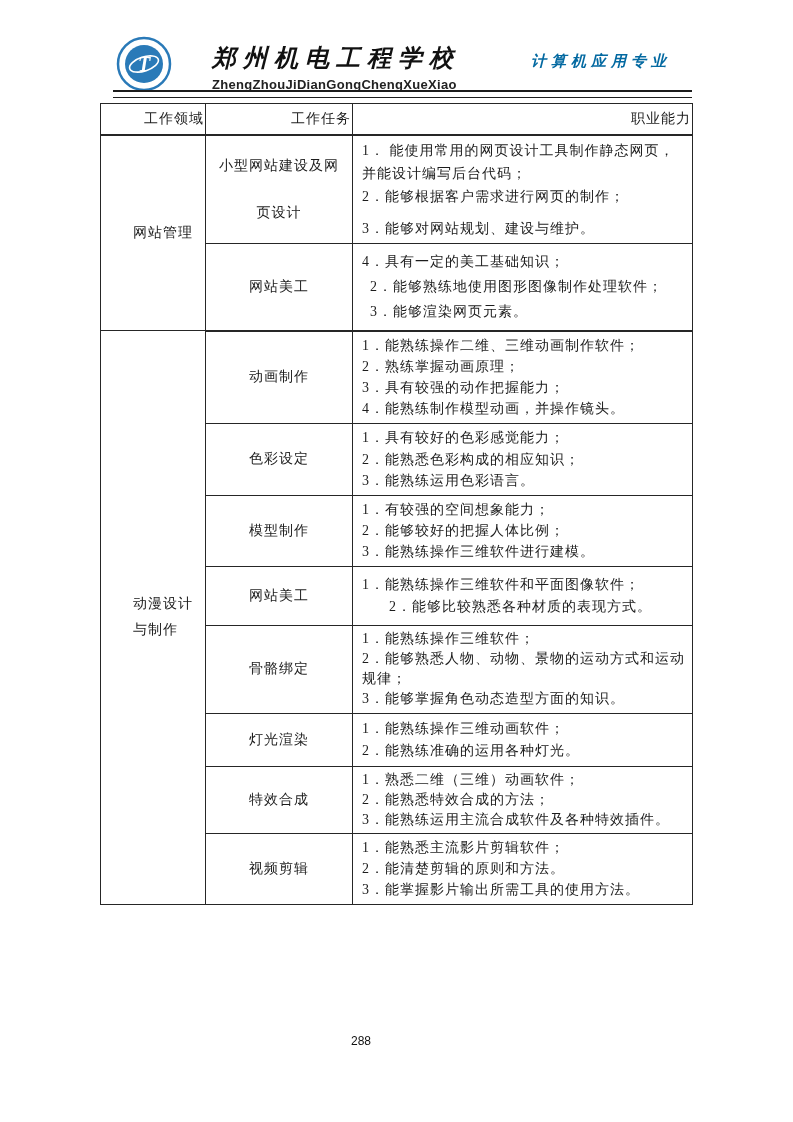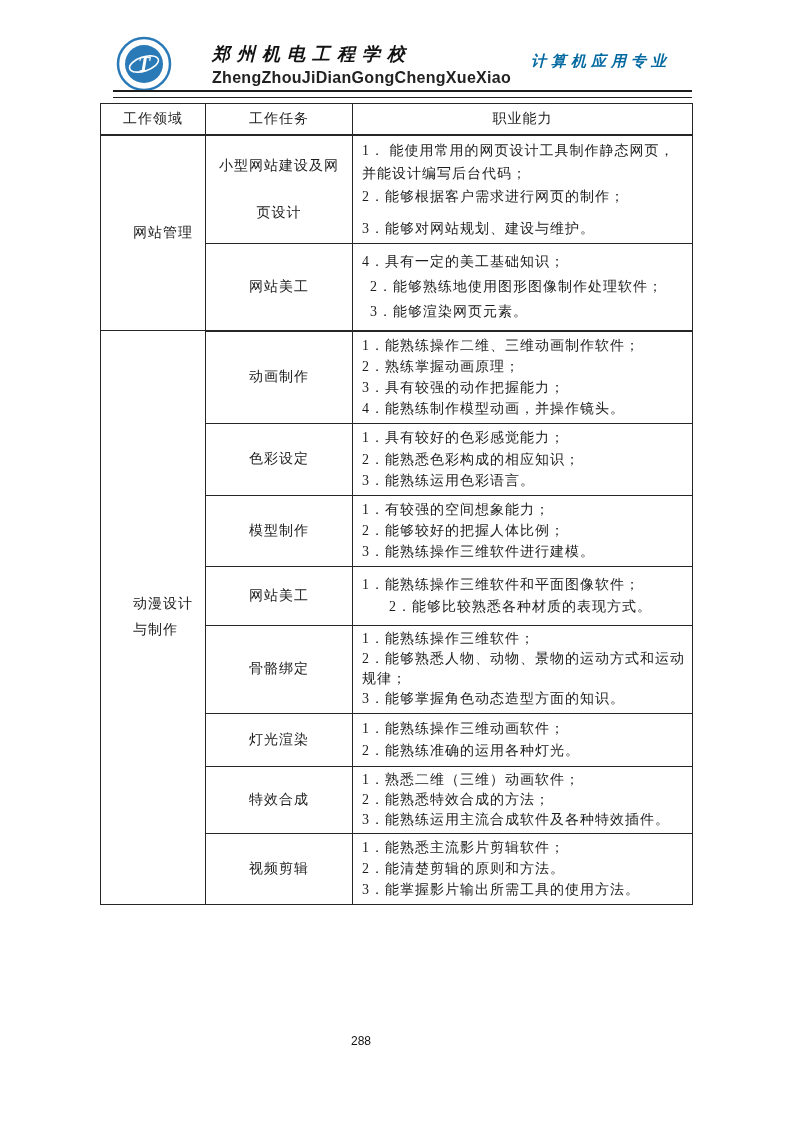--- a/index.html
+++ b/index.html
@@ -10,47 +10,47 @@
     margin:0 auto;
     font-family:"Liberation Serif","DejaVu Serif",serif;
     color:#1c1c1c;
     overflow:hidden;
   }
   
   .hdr-area{position:absolute;top:0;left:0;width:793px;height:103px;}
   .logo{position:absolute;left:116px;top:36px;width:56px;height:56px;}
   .school-block{position:absolute;left:212px;top:42px;}
   .school-name{
-    font-size:18px;font-weight:bold;font-style:italic;
+    font-size:24px;font-weight:bold;font-style:italic;
     letter-spacing:7px;color:#111;white-space:nowrap;
     font-family:"Liberation Serif","DejaVu Serif",serif;
   }
   .school-pinyin{
     margin-top:3px;
-    font-size:16px;font-weight:bold;letter-spacing:0.3px;color:#222;
+    font-size:13px;font-weight:bold;letter-spacing:0.3px;color:#222;
     font-family:"Liberation Sans","DejaVu Sans",sans-serif;
   }
   .major{
     position:absolute;right:122px;top:52px;
     font-size:15px;font-weight:bold;font-style:italic;letter-spacing:5px;color:#0369a1;
     white-space:nowrap;
   }
   .head-rule{
     position:absolute;left:113px;top:90px;width:579px;height:5px;
     border-top:2.5px solid #1d1d1d;border-bottom:1px solid #1d1d1d;
   }
   
   .tbl-wrap{position:absolute;left:100px;top:103px;}
   table.tbl{
     border-collapse:collapse;table-layout:fixed;width:592px;
     font-size:14px;letter-spacing:1px;
   }
   table.tbl{border:1.5px solid #262626;}
   table.tbl td{border:1px solid #262626;vertical-align:middle;}
-  tr.hdr-row td{border-bottom-width:2px;text-align:center;font-family:Liberation Mono, monospace;}
+  tr.hdr-row td{border-bottom-width:2px;text-align:right;font-family:Liberation Mono, monospace;}
   tr.group-end td{border-bottom-width:2px;}
   td.domain{text-align:left;padding-left:32px;line-height:26px;}
   td.task{text-align:center;padding:0 13px;line-height:24px;}
   td.task.task-tall{line-height:47px;}
   td.ab{padding:3px 6px 3px 9px;}
   td.ab .li{line-height:21.3px;}
   tr.r1 td.ab .li{line-height:23px;}
   tr.r2 td.ab .li{line-height:20px;margin:5px 0;}
   tr.r7 td.ab .li{line-height:20.3px;}
   tr.r9 td.ab .li{line-height:20px;}

